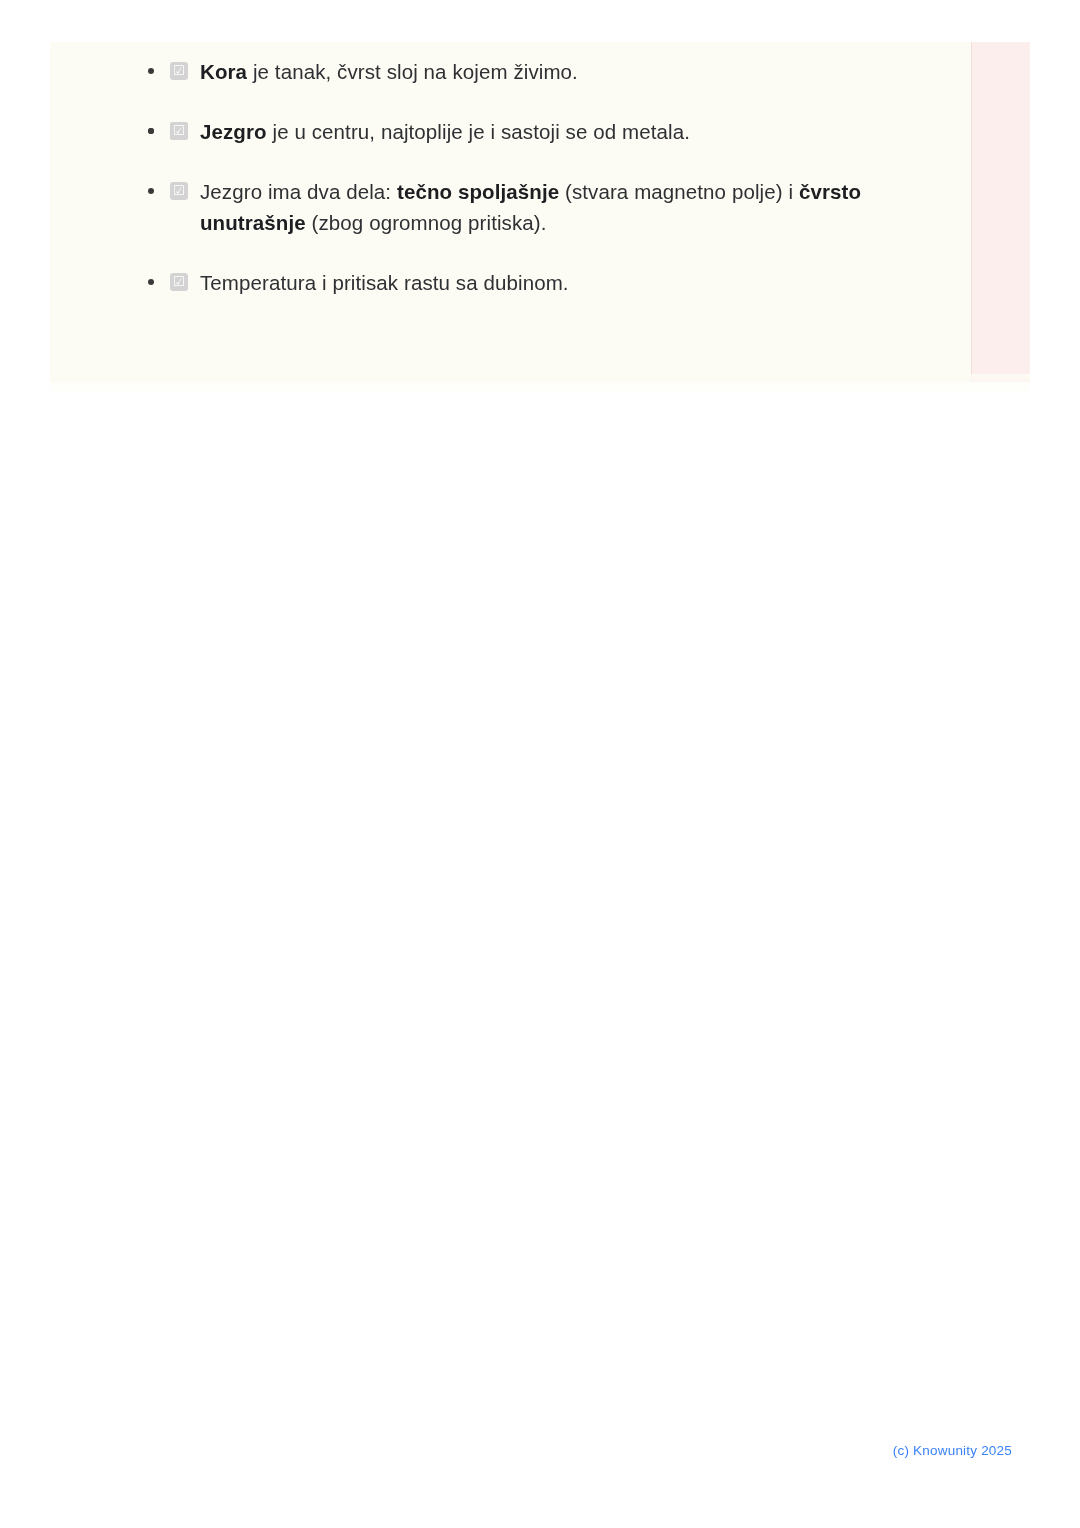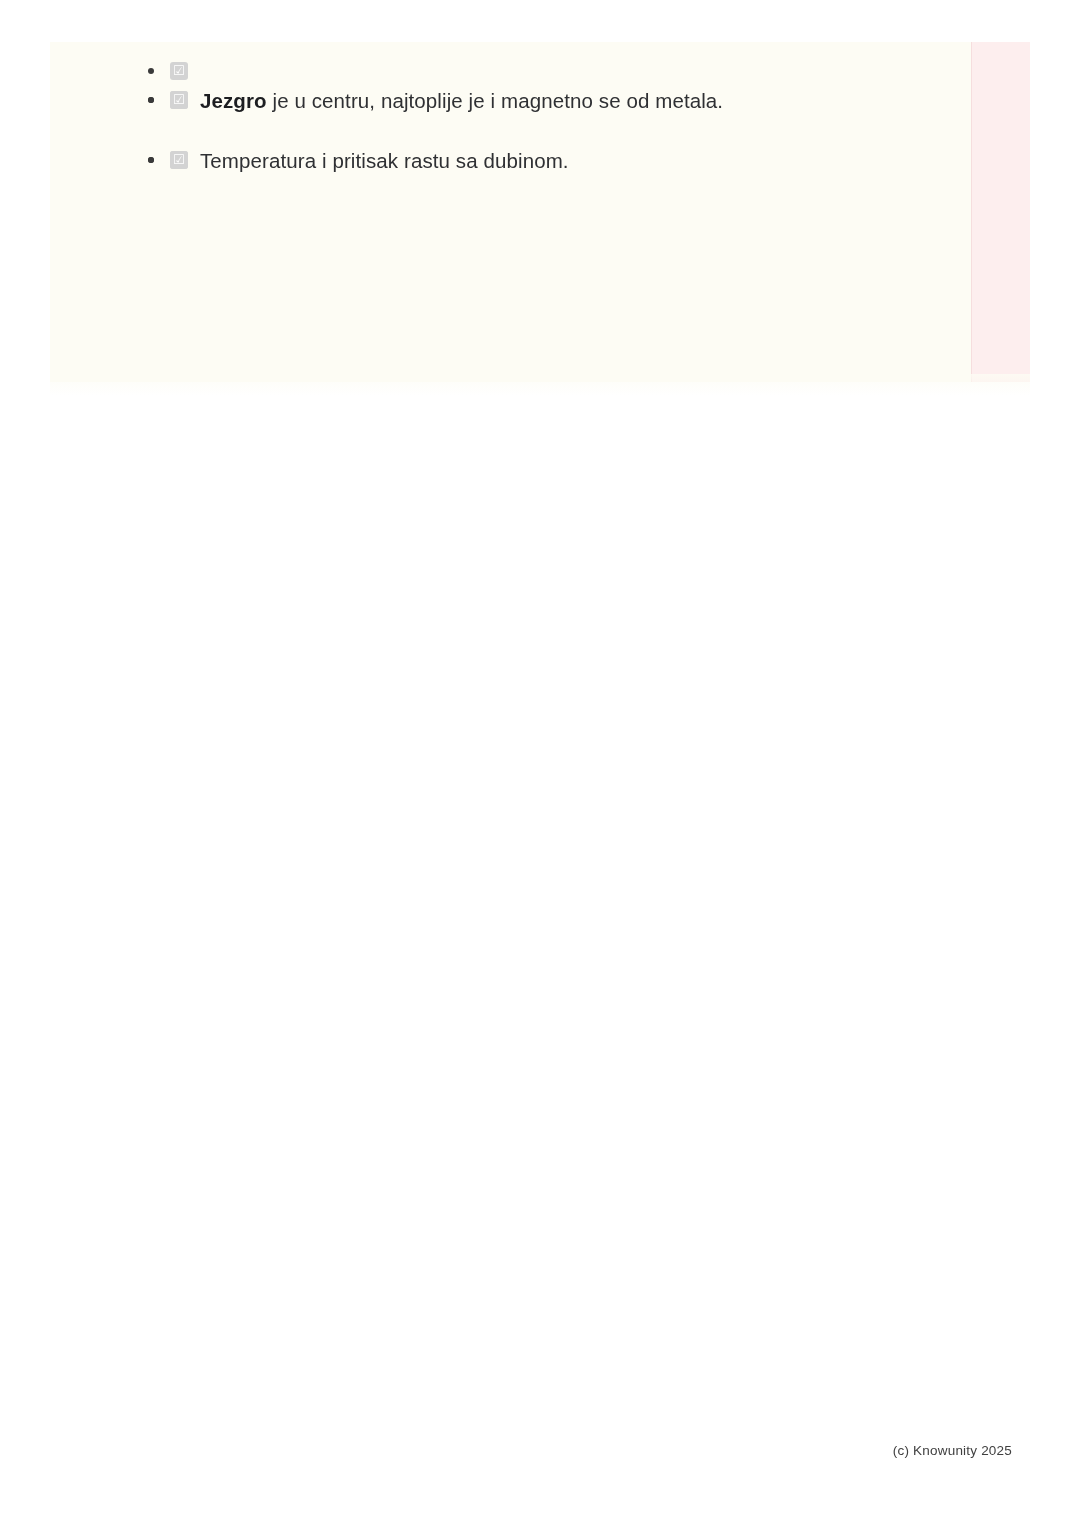--- a/index.html
+++ b/index.html
@@ -103,33 +103,33 @@
     width: 980px;
     height: 22px;
     background: linear-gradient(to bottom, rgba(253,252,244,0.85), rgba(253,252,244,0));
   }
 
   .footer-copy {
     position: absolute;
     right: 68px;
     bottom: 70px;
     font-size: 13.5px;
-    color: #404040;
+    color: #3b82f6;
     letter-spacing: 0.2px;
   }
 </style>
 </head>
 <body>
 
 <div class="note-card">
   <div class="note-accent-strip"></div>
   <ul class="checklist">
+      <li class="check-item"><span class="bullet-dot"></span><span class="checkbox">☑</span><span class="txt"><strong>Kora</strong><span> je tanak, čvrst sloj na kojem živimo.</span></span></li>
       <li class="check-item"><span class="bullet-dot"></span><span class="checkbox">☑</span></li>
-      <li class="check-item"><span class="bullet-dot"></span><span class="checkbox">☑</span></li>
-      <li class="check-item"><span class="bullet-dot"></span><span class="checkbox">☑</span><span class="txt"><strong>Jezgro</strong><span> je u centru, najtoplije je i magnetno se od metala.</span></span></li>
-      <li class="check-item"><span class="bullet-dot"></span><span class="checkbox">☑</span></li>
+      <li class="check-item"><span class="bullet-dot"></span><span class="checkbox">☑</span><span class="txt"><strong>Jezgro</strong><span> je u centru, najtoplije je i sastoji se od metala.</span></span></li>
+      <li class="check-item"><span class="bullet-dot"></span><span class="checkbox">☑</span><span class="txt"><span>Jezgro ima dva dela: </span><strong>tečno spoljašnje</strong><span> (stvara magnetno polje) i </span><strong>čvrsto unutrašnje</strong><span> (zbog ogromnog pritiska).</span></span></li>
       <li class="check-item"><span class="bullet-dot"></span><span class="checkbox">☑</span><span class="txt"><span>Temperatura i pritisak rastu sa dubinom.</span></span></li>
     </ul>
 </div>
 
 <div class="card-fade"></div>
 
 <div class="footer-copy">(c) Knowunity 2025</div>
 
 </body></html>

